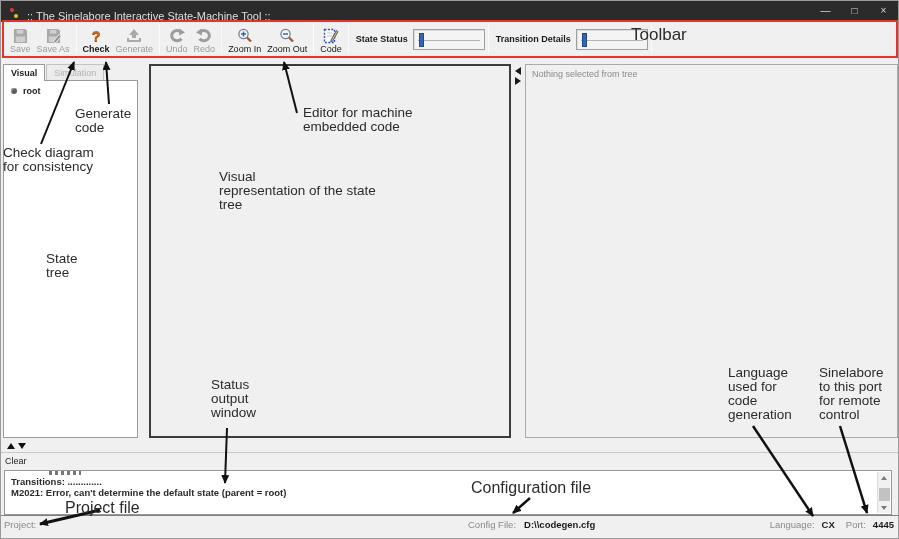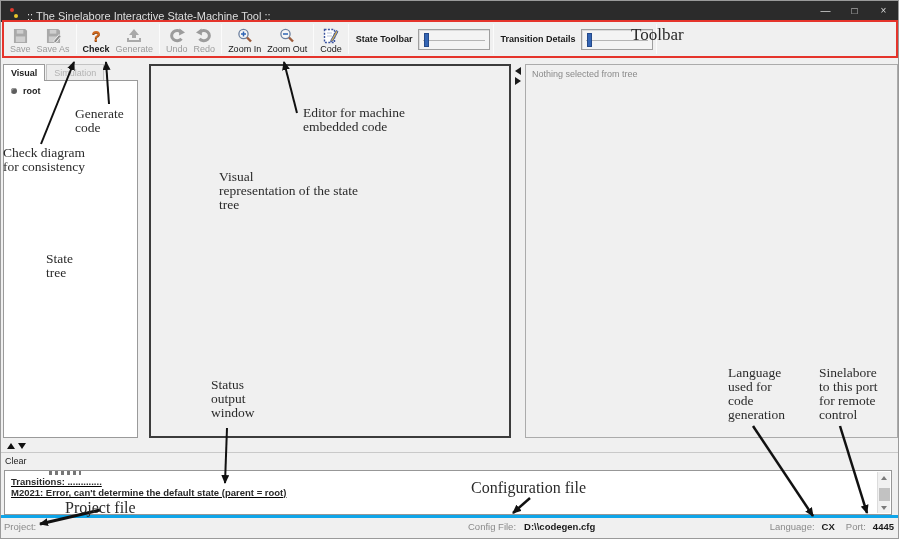--- a/index.html
+++ b/index.html
@@ -50,39 +50,39 @@
   .right-placeholder { font-size:9px; color:#8a8a8a; padding:4px 0 0 6px; }
 
   
   .log-splitter { position:absolute; left:6px; top:442px; display:flex; }
   .tri-up { width:0; height:0; border-left:4px solid transparent; border-right:4px solid transparent; border-bottom:6px solid #111; margin-right:3px; }
   .tri-down { width:0; height:0; border-left:4px solid transparent; border-right:4px solid transparent; border-top:6px solid #111; }
   .log-divider { position:absolute; left:0; top:451px; width:100%; height:1px; background:#c9c9c9; }
   .clear-label { position:absolute; left:4px; top:455px; font-size:9px; color:#222; }
   .output-box { position:absolute; left:3px; top:469px; width:888px; height:45px; background:#ffffff; border:1px solid #979797; }
   .clipped-line { position:absolute; left:44px; top:0px; width:32px; height:4px; background:repeating-linear-gradient(90deg,#555 0 3px,#fff 3px 6px); opacity:.8; }
-  .log-lines { padding:5px 0 0 6px;text-decoration:underline; }
+  .log-lines { padding:5px 0 0 6px; }
   .log-line { font-size:9.5px; font-weight:bold; color:#2a2a2a; line-height:11px; white-space:nowrap; }
   .vscroll { position:absolute; right:1px; top:1px; width:13px; height:41px; background:#f1f1f1; border-left:1px solid #dcdcdc; }
   .vs-btn { height:11px; display:flex; align-items:center; justify-content:center; }
   .vs-up { width:0; height:0; border-left:3px solid transparent; border-right:3px solid transparent; border-bottom:4px solid #7a7a7a; }
   .vs-down { width:0; height:0; border-left:3px solid transparent; border-right:3px solid transparent; border-top:4px solid #7a7a7a; }
   .vs-thumb { position:absolute; left:1px; top:16px; width:11px; height:13px; background:#c2c2c2; }
   .vs-btn.bottom { position:absolute; bottom:0; width:100%; }
 
   
-  .statusbar { position:absolute; left:0; top:514px; width:100%; height:18px; background:#f0f0f0; border-top:3px solid #0ea5e9; font-size:9.5px; line-height:18px; }
+  .statusbar { position:absolute; left:0; top:514px; width:100%; height:18px; background:#f0f0f0; border-top:1px solid #0ea5e9; font-size:9.5px; line-height:18px; }
   .sb-gray { color:#8a8a8a; }
   .sb-val { color:#1a1a1a; font-weight:bold; }
   .sb-project { position:absolute; left:3px; }
   .sb-config { position:absolute; left:467px; display:flex; gap:8px; }
   .sb-right { position:absolute; right:4px; display:flex; gap:7px; }
 
   
-  .overlay { position:absolute; left:0; top:0; width:899px; height:539px; pointer-events:none; z-index:50;font-family:Liberation Serif, serif; }
+  .overlay { position:absolute; left:0; top:0; width:899px; height:539px; pointer-events:none; z-index:50; }
   .anno { position:absolute; font-size:13.5px; line-height:14px; color:#2b2b2b; white-space:pre-line; }
   .anno.big { font-size:17px; line-height:18px; }
   svg.arrows { position:absolute; left:0; top:0; }
 </style>
 </head>
 <body>
 
 <div id="window">
 
   <div class="titlebar">
@@ -182,21 +182,21 @@
             <rect x="1.5" y="1.5" width="10" height="13" fill="#ffffff" stroke="#3c55a0" stroke-width="1.4" stroke-dasharray="2 1.4"></rect>
             <line x1="4" y1="5" x2="9" y2="5" stroke="#b9c3dd" stroke-width="1"></line>
             <line x1="4" y1="8" x2="9" y2="8" stroke="#b9c3dd" stroke-width="1"></line>
             <path d="M8 12 L13.3 2.5 L15 3.6 L9.8 13 L7.6 13.8 Z" fill="#d7b04a" stroke="#3c55a0" stroke-width="0.9"></path>
           </svg>
       </span>
       <span class="tb-label">Code</span>
     </div>
     <div class="tb-sep"></div>
     <div class="slider-group">
-      <span class="slider-label">State Toolbar</span>
+      <span class="slider-label">State Status</span>
       <div class="slider">
         <div class="groove"></div>
         <div class="thumb"></div>
       </div>
     </div>
     <div class="tb-sep"></div>
     <div class="slider-group">
       <span class="slider-label">Transition Details</span>
       <div class="slider">
         <div class="groove"></div>

